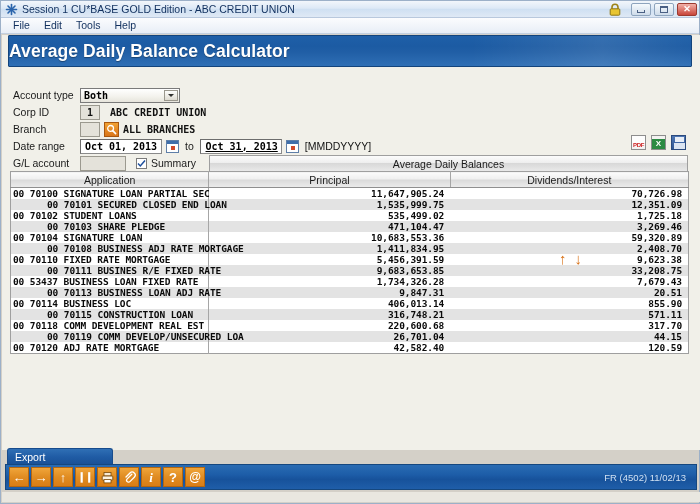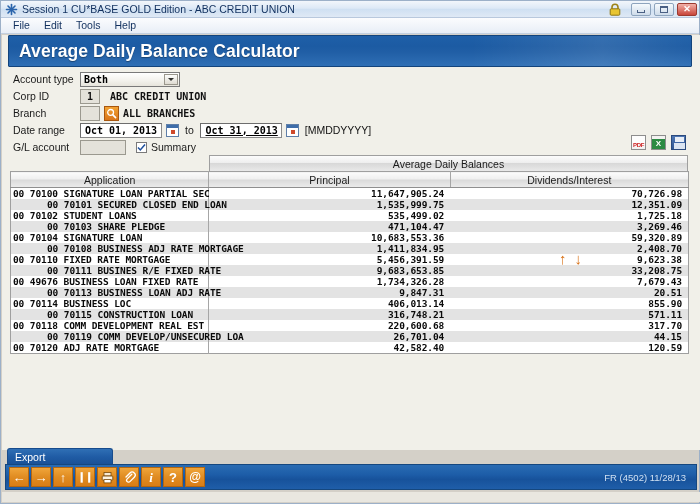--- a/index.html
+++ b/index.html
@@ -135,29 +135,28 @@
     position: absolute;
     right: 0; top: 0;
     width: 220px; height: 100%;
     background: linear-gradient(to right, rgba(255,255,255,0) 0%, rgba(255,255,255,0.10) 60%, rgba(255,255,255,0.02) 100%);
     pointer-events: none;
   }
   .header-title {
     color: #ffffff;
     font-size: 17.5px;
     font-weight: bold;
-    padding-left: 10px;
     letter-spacing: 0.1px;
     text-shadow: 0 1px 1px rgba(0,0,0,0.35);
   }
 
   
   .form {
     position: absolute;
-    left: 0; top: 36px;
+    left: 0; top: 52px;
     width: 698px;
   }
   .form-row {
     display: flex;
     align-items: center;
     height: 16px;
     margin-bottom: 1px;
     padding-left: 11px;
   }
   .form-label {
@@ -646,21 +645,21 @@
             <td class="c-app">00 70110 FIXED RATE MORTGAGE</td>
             <td class="c-num">5,456,391.59</td>
             <td class="c-num">9,623.38</td>
           </tr>
           <tr class="alt">
             <td class="c-app">00 70111 BUSINES R/E FIXED RATE</td>
             <td class="c-num">9,683,653.85</td>
             <td class="c-num">33,208.75</td>
           </tr>
           <tr>
-            <td class="c-app">00 49676 BUSINESS LOAN FIXED RATE</td>
+            <td class="c-app">00 53437 BUSINESS LOAN FIXED RATE</td>
             <td class="c-num">1,734,326.28</td>
             <td class="c-num">7,679.43</td>
           </tr>
           <tr class="alt">
             <td class="c-app">00 70113 BUSINESS LOAN ADJ RATE</td>
             <td class="c-num">9,847.31</td>
             <td class="c-num">20.51</td>
           </tr>
           <tr>
             <td class="c-app">00 70114 BUSINESS LOC</td>
@@ -719,17 +718,17 @@
       </span>
       <span class="fkey">
         <svg width="13" height="13" viewBox="0 0 13 13">
           <path d="M8.8 3.3 L4.2 7.9 a1.9 1.9 0 0 0 2.7 2.7 L11.3 6.2 a3 3 0 0 0 -4.3 -4.2 L3 6" fill="none" stroke="#ffffff" stroke-width="1.3" stroke-linecap="round"></path>
         </svg>
       </span>
       <span class="fkey italic">i</span>
       <span class="fkey">?</span>
       <span class="fkey" style="font-size:12px;">@</span>
       <span class="fkey-spacer"></span>
-      <span class="fkey-status">FR (4502) 11/28/13</span>
+      <span class="fkey-status">FR (4502) 11/02/13</span>
     </div>
   </div>
 
 </div>
 
 </body></html>

